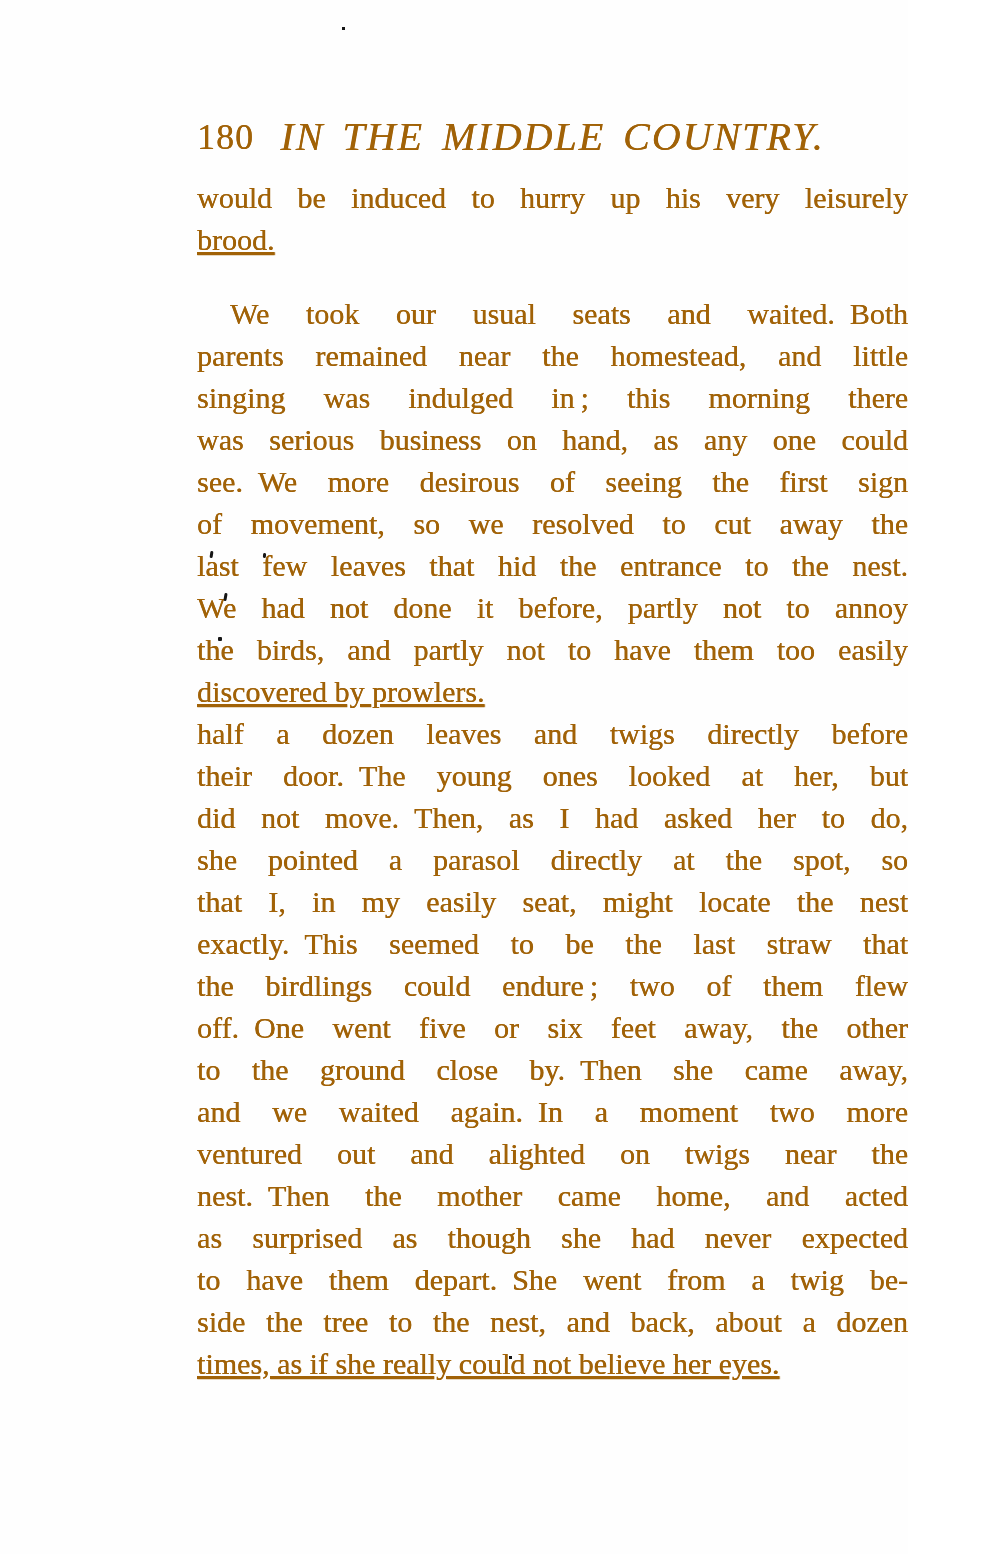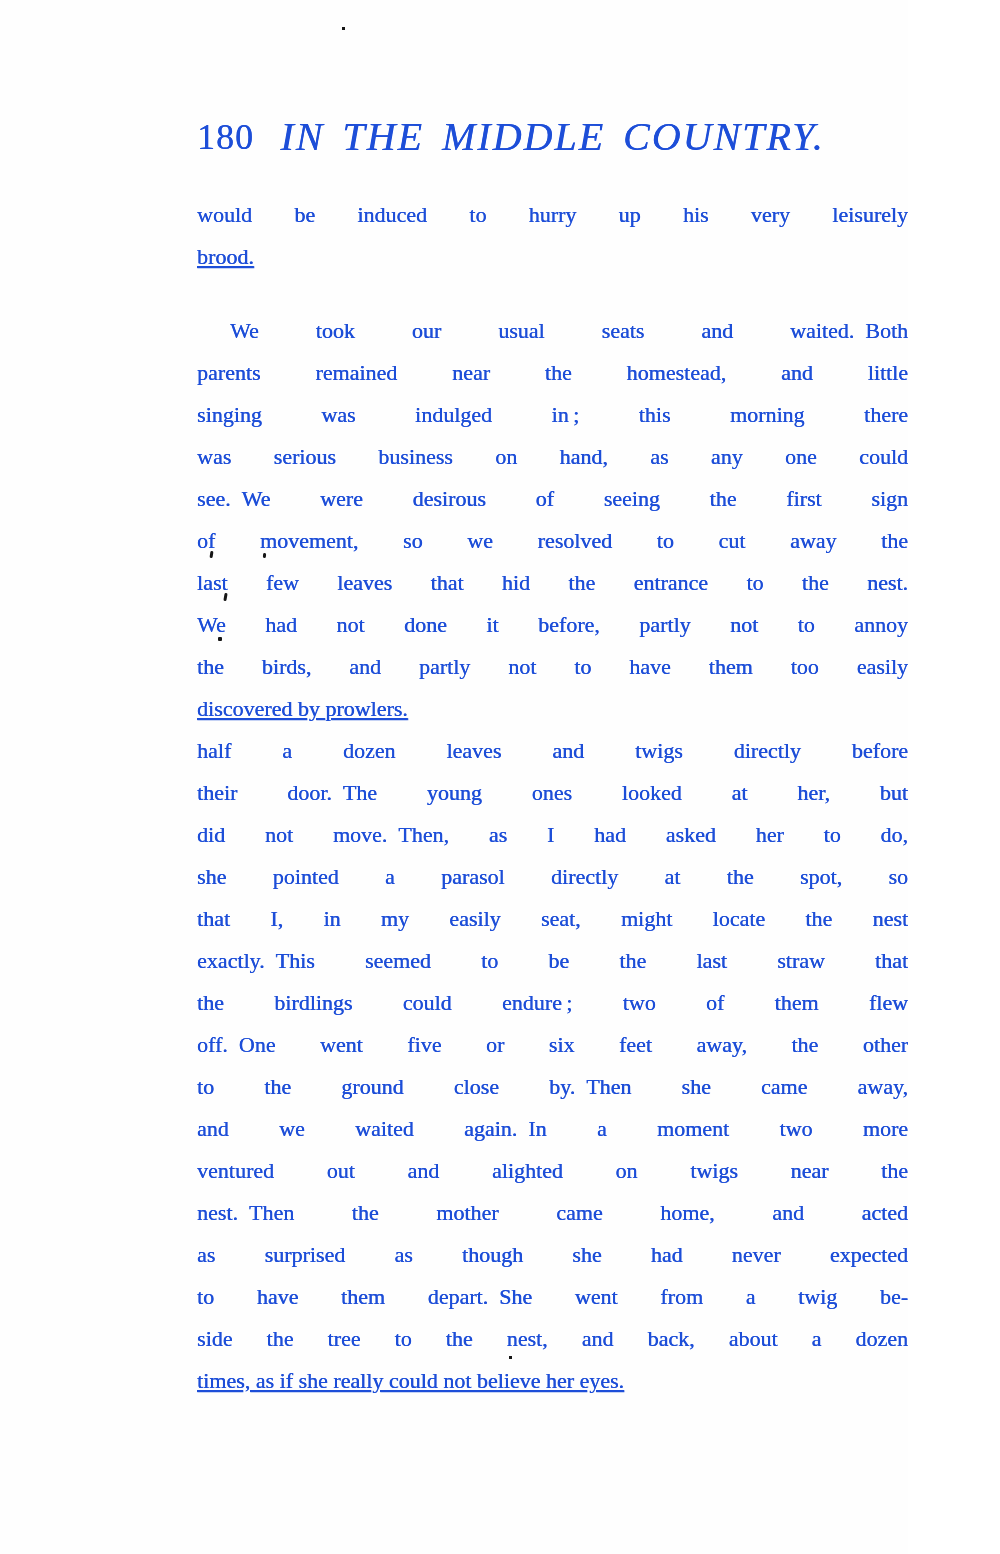--- a/index.html
+++ b/index.html
@@ -7,21 +7,21 @@
     padding: 0;
     background: #ffffff;
   }
   .scan-page {
     position: relative;
     width: 908px;
     height: 1554px;
     background: #fefefe;
     overflow: hidden;
     font-family: "Liberation Serif", serif;
-    color: #1d4ed8;
+    color: #a16207;
     
     text-shadow: 0.35px 0.25px 0 currentColor;
   }
   .header {
     position: absolute;
     left: 197px;
     top: 116px;
     width: 711px;
     line-height: 42px;
   }
@@ -37,23 +37,23 @@
     display: block;
     text-align: center;
     font-style: italic;
     font-size: 40px;
     letter-spacing: 2px;
     word-spacing: 6px;
   }
   .body-text {
     position: absolute;
     left: 197px;
-    top: 194px;
+    top: 177px;
     width: 711px;
-    font-size: 22px;
+    font-size: 30px;
     line-height: 42px;
   }
   .line {
     text-align: justify;
     text-align-last: justify;
     text-justify: inter-word;
   }
   .line.left {
     text-align: left;
     text-align-last: left;
@@ -86,21 +86,21 @@
     <span class="running-header">IN THE MIDDLE COUNTRY.</span>
   </div>
 
   <div class="body-text">
       <div class="line">would be induced to hurry up his very leisurely</div>
       <div class="line left">brood.</div>
       <div class="line indent">We took our usual seats and waited. Both</div>
       <div class="line">parents remained near the homestead, and little</div>
       <div class="line">singing was indulged in ; this morning there</div>
       <div class="line">was serious business on hand, as any one could</div>
-      <div class="line">see. We were desirous of seeing the first sign</div>
+      <div class="line">see. We more desirous of seeing the first sign</div>
       <div class="line">of movement, so we resolved to cut away the</div>
       <div class="line">last few leaves that hid the entrance to the nest.</div>
       <div class="line">We had not done it before, partly not to annoy</div>
       <div class="line">the birds, and partly not to have them too easily</div>
       <div class="line left">discovered by prowlers.</div>
       <div class="line">half a dozen leaves and twigs directly before</div>
       <div class="line">their door. The young ones looked at her, but</div>
       <div class="line">did not move. Then, as I had asked her to do,</div>
       <div class="line">she pointed a parasol directly at the spot, so</div>
       <div class="line">that I, in my easily seat, might locate the nest</div>

